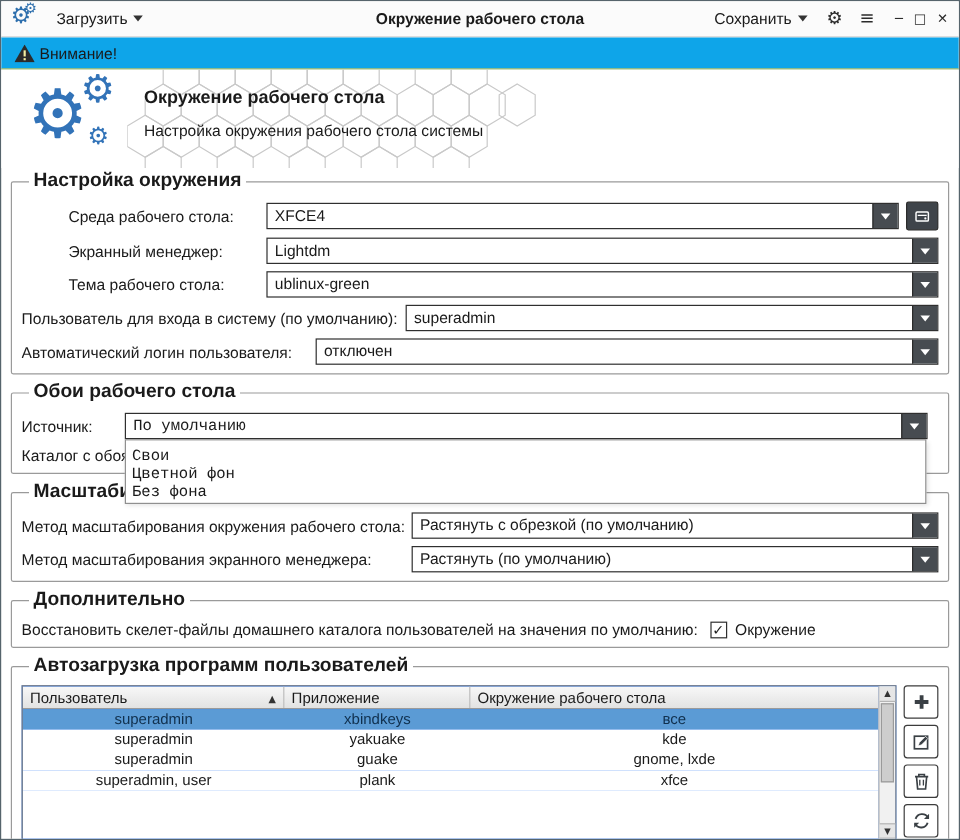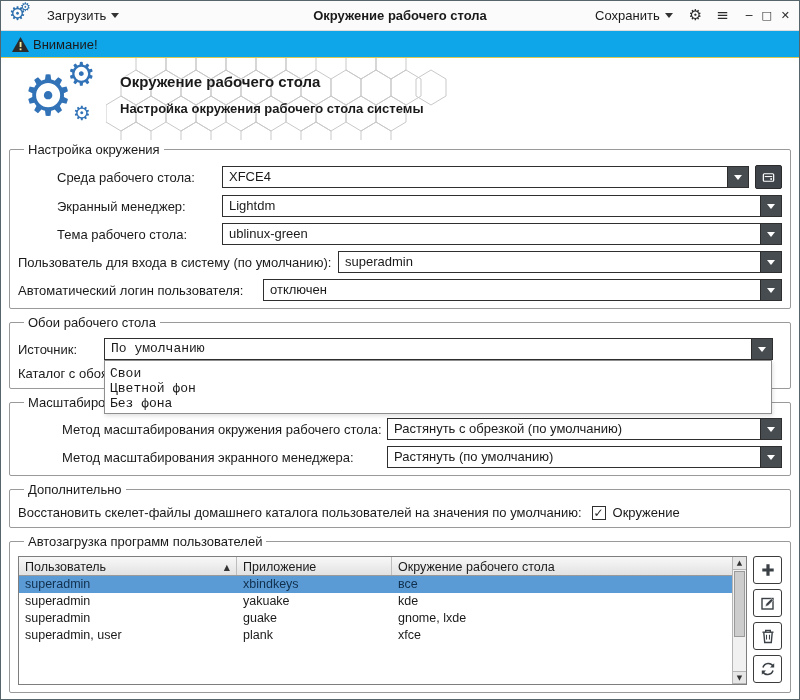--- a/index.html
+++ b/index.html
@@ -41,30 +41,30 @@
   }
 
   
   .hero { flex:0 0 82px; position:relative; background:#fff; overflow:hidden; }
   .hero-hex { position:absolute; left:105px; top:0; }
   .hero-gears { position:absolute; left:22px; top:6px; width:86px; height:70px; color:#3273b8; }
   .hero-gears .hg1 { position:absolute; left:0; top:2px; font-size:56px; line-height:60px; }
   .hero-gears .hg2 { position:absolute; left:44px; top:-8px; font-size:32px; line-height:36px; }
   .hero-gears .hg3 { position:absolute; left:50px; top:38px; font-size:20px; line-height:22px; }
   .hero-title { position:absolute; left:119px; top:15px; font-size:15px; font-weight:bold; z-index:1; text-shadow:0 0 2px #fff; }
-  .hero-subtitle { position:absolute; left:119px; top:43px; font-size:13px; font-weight:bold; z-index:1; text-shadow:0 0 2px #fff; }
+  .hero-subtitle { position:absolute; left:119px; top:43px; font-size:13px; font-weight:normal; z-index:1; text-shadow:0 0 2px #fff; }
 
   
   .main { padding:2px 8px 0; flex:0 0 auto; }
   fieldset { border:1px solid #9a9a9a; border-radius:2px; padding:2px 8px 7px; margin-bottom:6px; }
-  legend { font-size:13px; padding:0 4px; margin-left:6px; color:#1a1a1a; }
+  legend { font-size:16px; padding:0 4px; margin-left:6px; color:#1a1a1a;font-weight:bold; }
   .form-row { display:flex; align-items:center; margin-top:6px; }
   .lbl { flex:0 0 auto; font-size:13px; white-space:nowrap; overflow:hidden; }
   .w165 { width:165px;margin-left:39px; } .w320 { width:320px; } .w245 { width:245px; }
-  .w86 { width:86px; } .w325 { width:325px;margin-left:44px; }
+  .w86 { width:86px; } .w325 { width:325px; }
 
   .combo { flex:1 1 auto; height:22px; background:#fff; border:1px solid #2f2f2f; display:flex; align-items:stretch; position:relative; }
   .combo-text { flex:1; padding:2px 6px 0; font-size:13px; white-space:nowrap; overflow:hidden; }
   .combo-arrow { width:21px; background:#474c51; border-left:1px solid #2b2b2b; display:flex; align-items:center; justify-content:center; }
   .combo-arrow .tri { width:0; height:0; border-left:4px solid transparent; border-right:4px solid transparent; border-top:5px solid #fff; }
   .combo.narrow { margin-right:9px;font-family:Liberation Mono, monospace; }
 
   .combo-popup {
     position:absolute; top:21px; left:-1px; width:calc(100% + 1px);
     background:#fff; border:1px solid #8f8f8f; z-index:50;
@@ -77,21 +77,21 @@
     background:#3f444a; border:1px solid #2b2b2b; border-radius:2px;
     display:flex; align-items:center; justify-content:center;
   }
 
   .checkbox { width:14px; height:14px; border:1px solid #2f2f2f; background:#fff; margin-left:10px; display:inline-flex; align-items:center; justify-content:center; flex:0 0 auto; }
   .check-glyph { font-size:12px; font-weight:bold; color:#1f1f1f; line-height:12px; }
   .cb-label { margin-left:7px; }
 
   
   .autostart-body { display:flex; gap:6px; margin-top:5px; }
-  .table-outer { flex:1 1 auto; border:1px solid #7e7e7e; height:129px; display:flex; background:#3b82f6; }
+  .table-outer { flex:1 1 auto; border:1px solid #7e7e7e; height:129px; display:flex; background:#3b82f6;text-align:center; }
   .tbl { flex:1; display:flex; flex-direction:column; overflow:hidden; }
   .t-header { display:flex; height:19px; flex:0 0 19px; background:linear-gradient(#f8f8f8,#e2e2e2); border-bottom:1px solid #9a9a9a; }
   .th { font-size:12.5px; padding:2px 6px 0; border-right:1px solid #bdbdbd; display:flex; align-items:center; }
   .th .sort { margin-left:auto; font-size:8px; color:#333; padding-left:6px; }
   .c1 { width:218px; flex:0 0 218px; } .c2 { width:155px; flex:0 0 155px; } .c3 { flex:1 1 auto; border-right:none; }
   .t-row { display:flex; height:17px; flex:0 0 17px; background:#fff; }
   .t-row.selected { background:#5b9bd5; color:#10304e; }
   .td { font-size:12.5px; padding:1px 6px 0; white-space:nowrap; overflow:hidden; }
   .t-filler { flex:1; background:#fff; }
 

